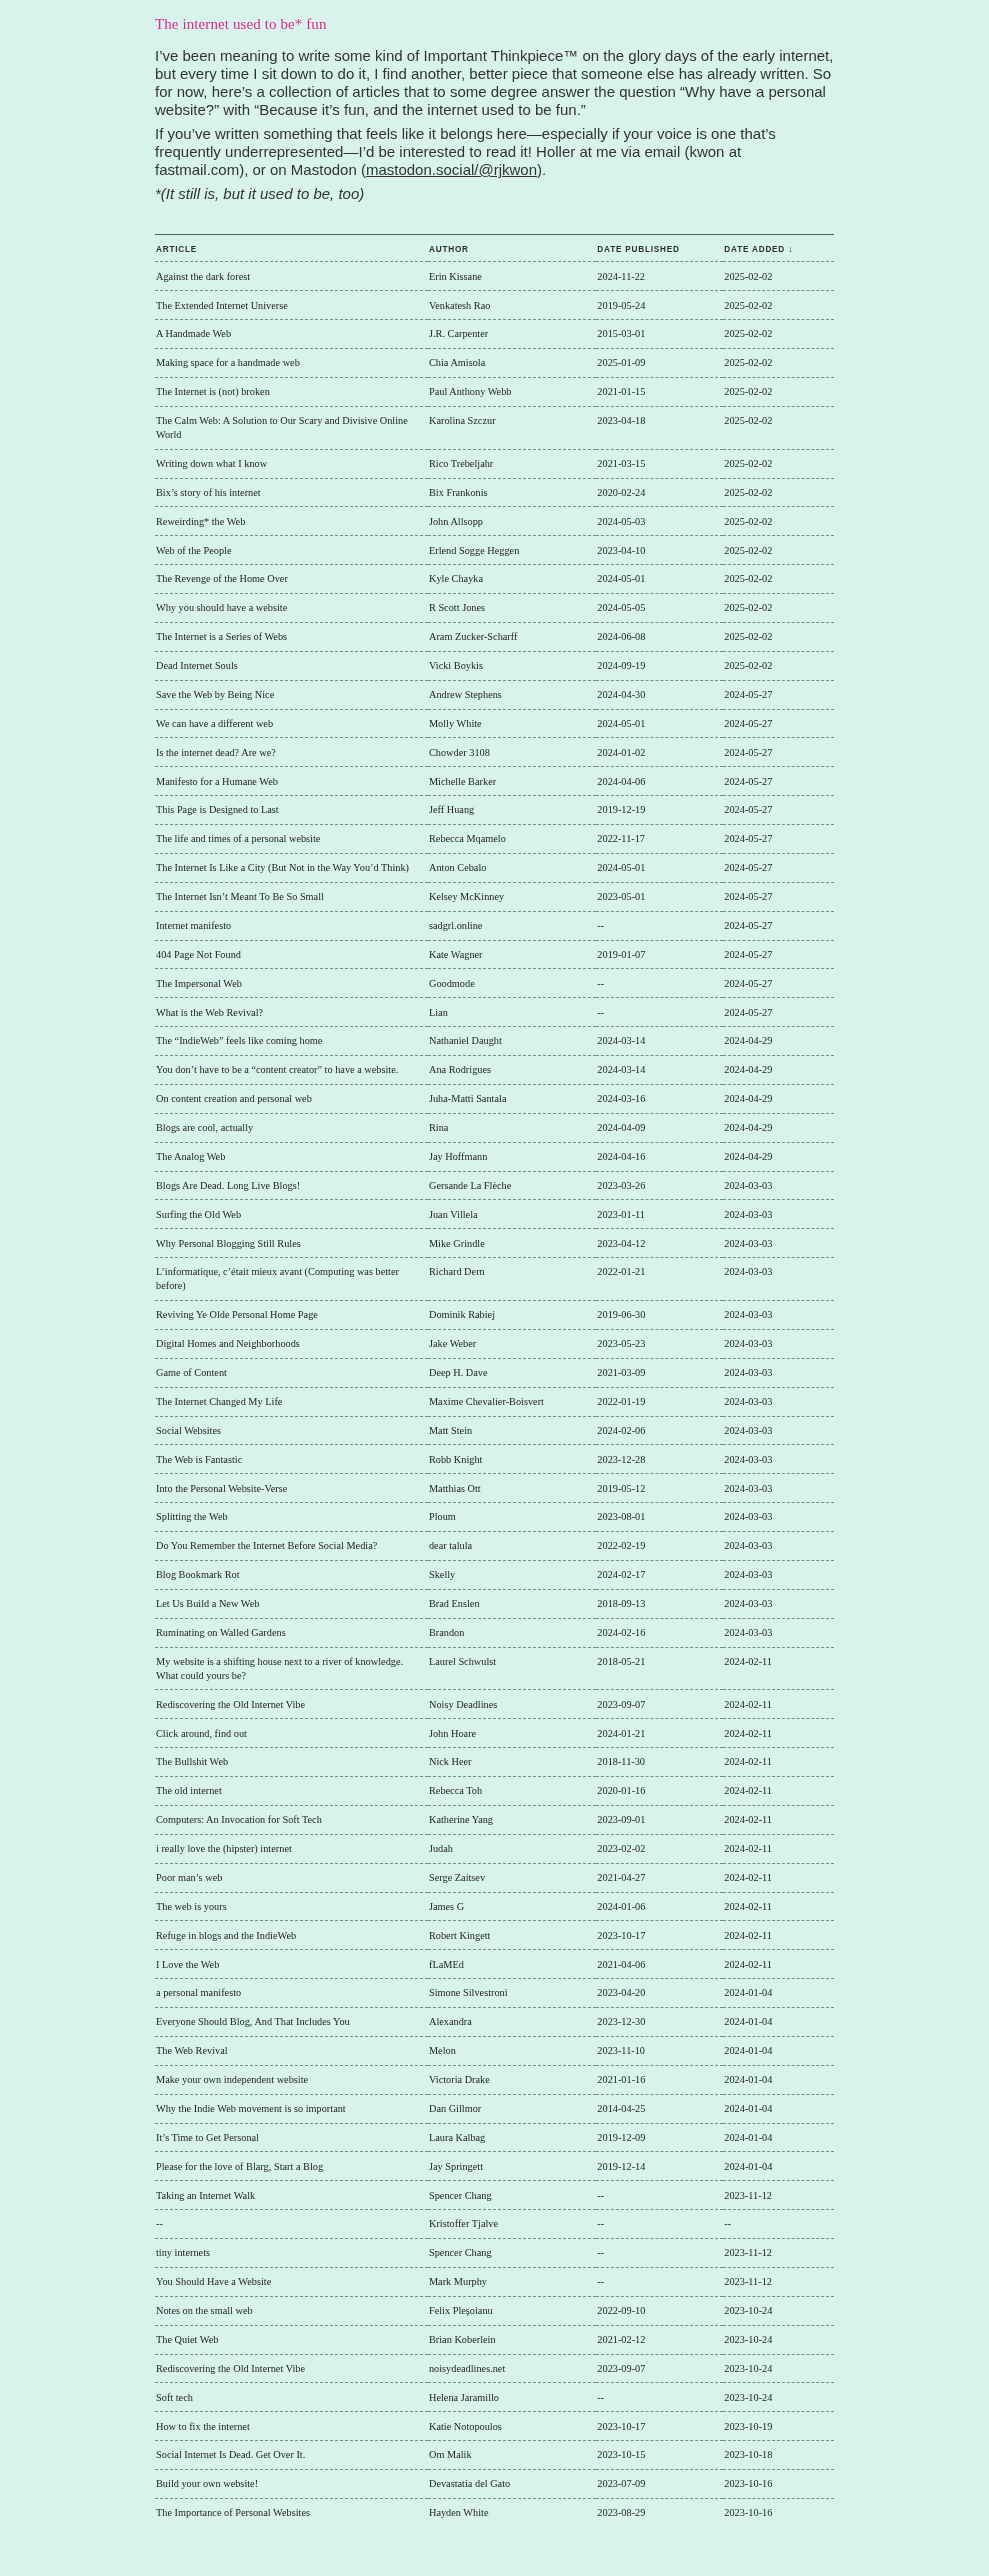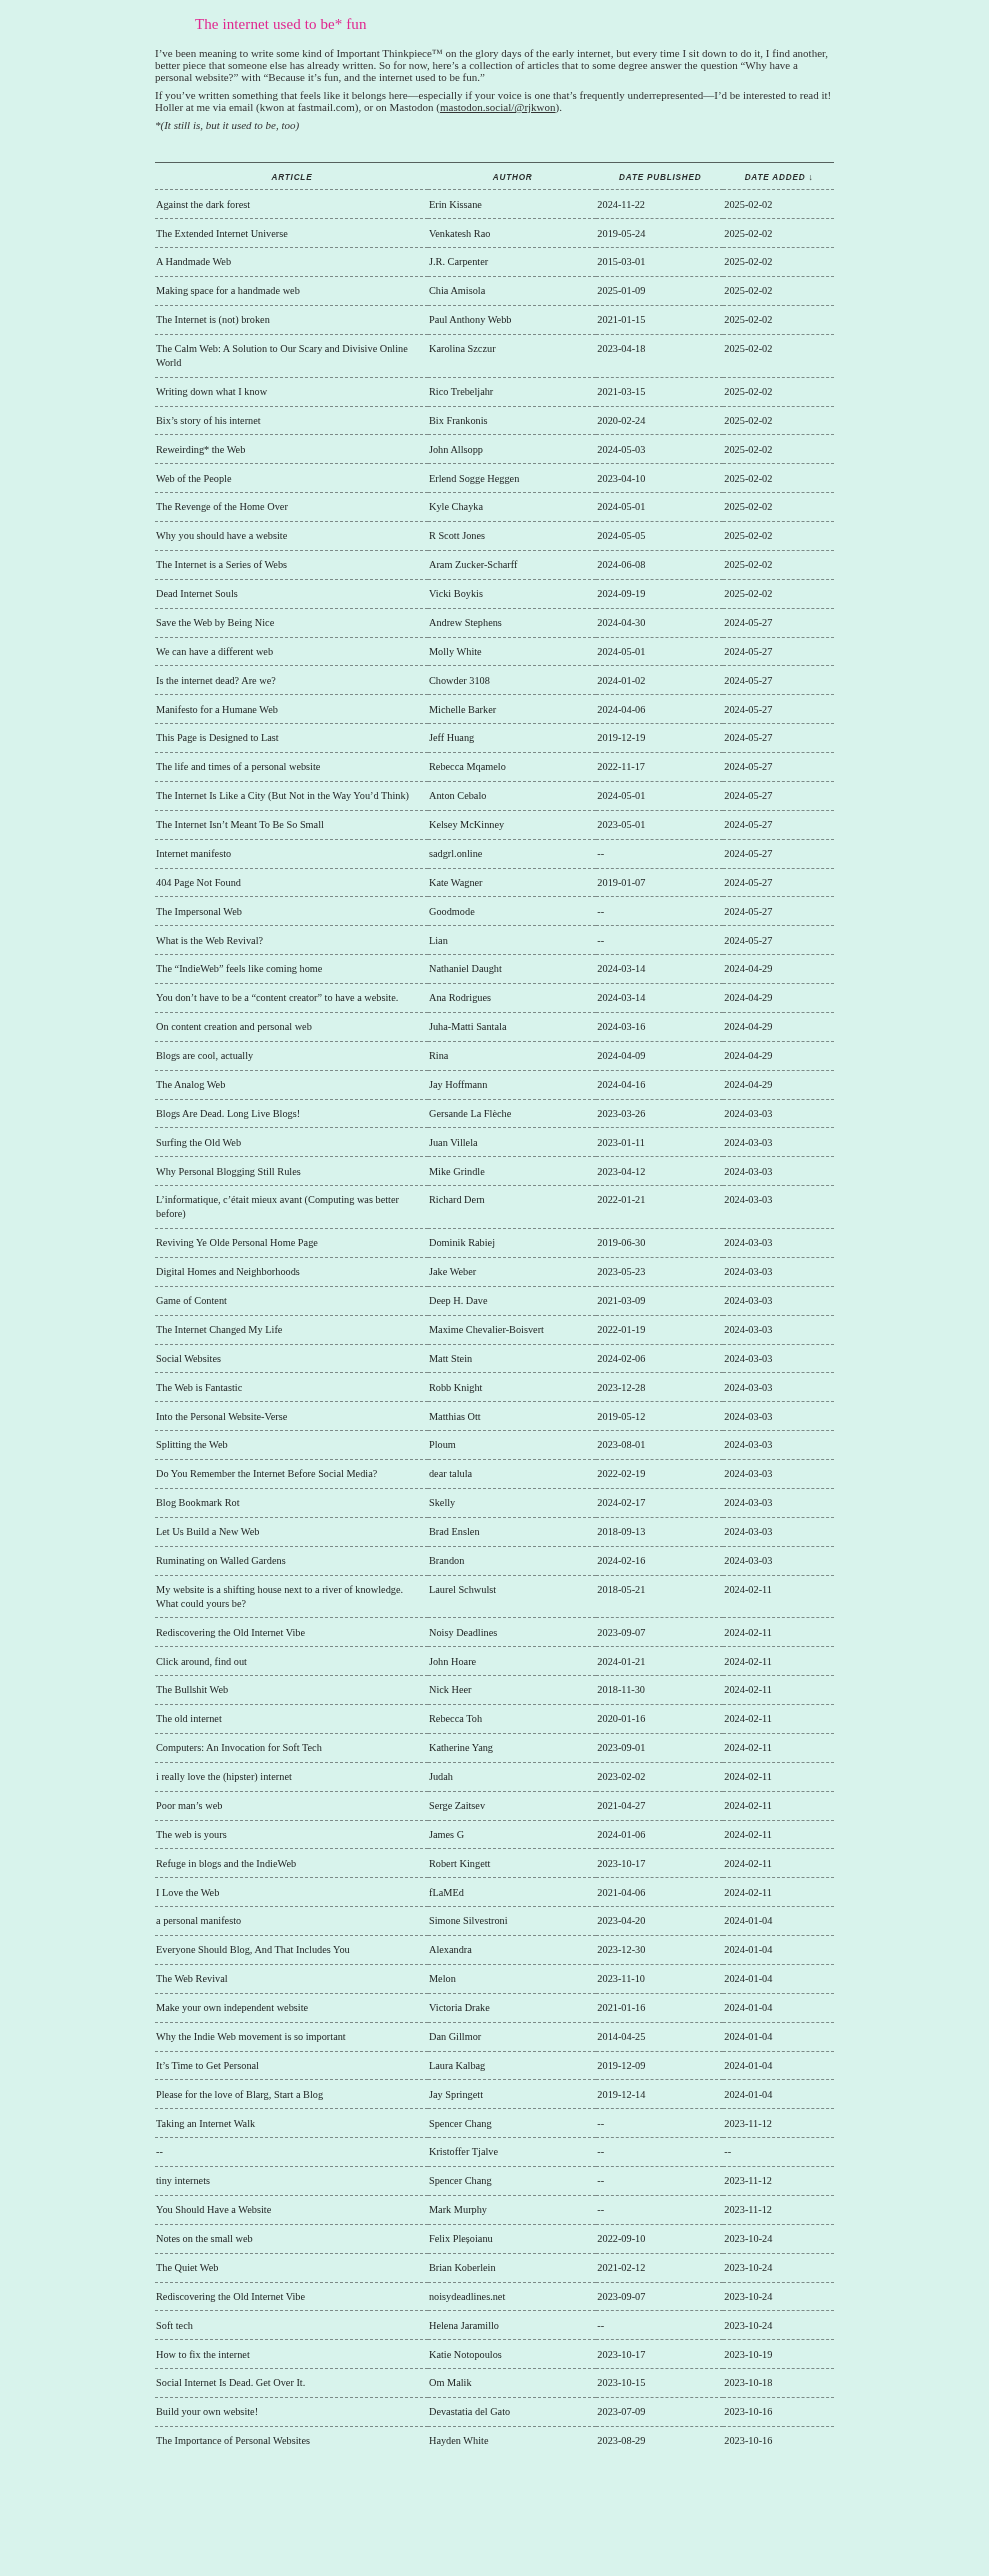--- a/index.html
+++ b/index.html
@@ -17,53 +17,50 @@
     display: flex;
     flex-direction: column;
   }
   h1.site-title {
     font-family: "Liberation Serif", serif;
     font-weight: normal;
     font-size: 15px;
     color: #e0268f;
     margin-bottom: 14.4px;
     letter-spacing: 0.1px;
-    margin-left: 40px;
   }
   .intro p {
-    font-size: 11px;
-    line-height: 12px;
+    font-size: 15px;
+    line-height: 18px;
     margin-bottom: 6.2px;
     color: #333333;
-    font-family: Liberation Serif, serif;
   }
   .intro .footnote { font-style: italic; }
   a.text-link {
     color: #333333;
     text-decoration: underline;
     cursor: pointer;
   }
   table.articles {
     width: 100%;
     border-collapse: collapse;
     border-top: 0.5px solid #55605d;
     margin-top: 25px;
   }
   table.articles th {
     font-family: "Liberation Sans", sans-serif;
     font-size: 8.2px;
     font-weight: bold;
     letter-spacing: 0.8px;
     text-transform: uppercase;
     color: #2b2f2e;
-    text-align: center;
+    text-align: left;
     padding: 8.8px 0 7.2px 1px;
     border-bottom: 0.5px dashed #7c8a87;
     cursor: pointer;
-    font-style: italic;
   }
   table.articles th .sort-arrow {
     font-weight: normal;
     font-size: 8.8px;
     padding-left: 3.1px;
   }
   table.articles td {
     font-family: "Liberation Serif", serif;
     font-size: 10.3px;
     line-height: 14px;

